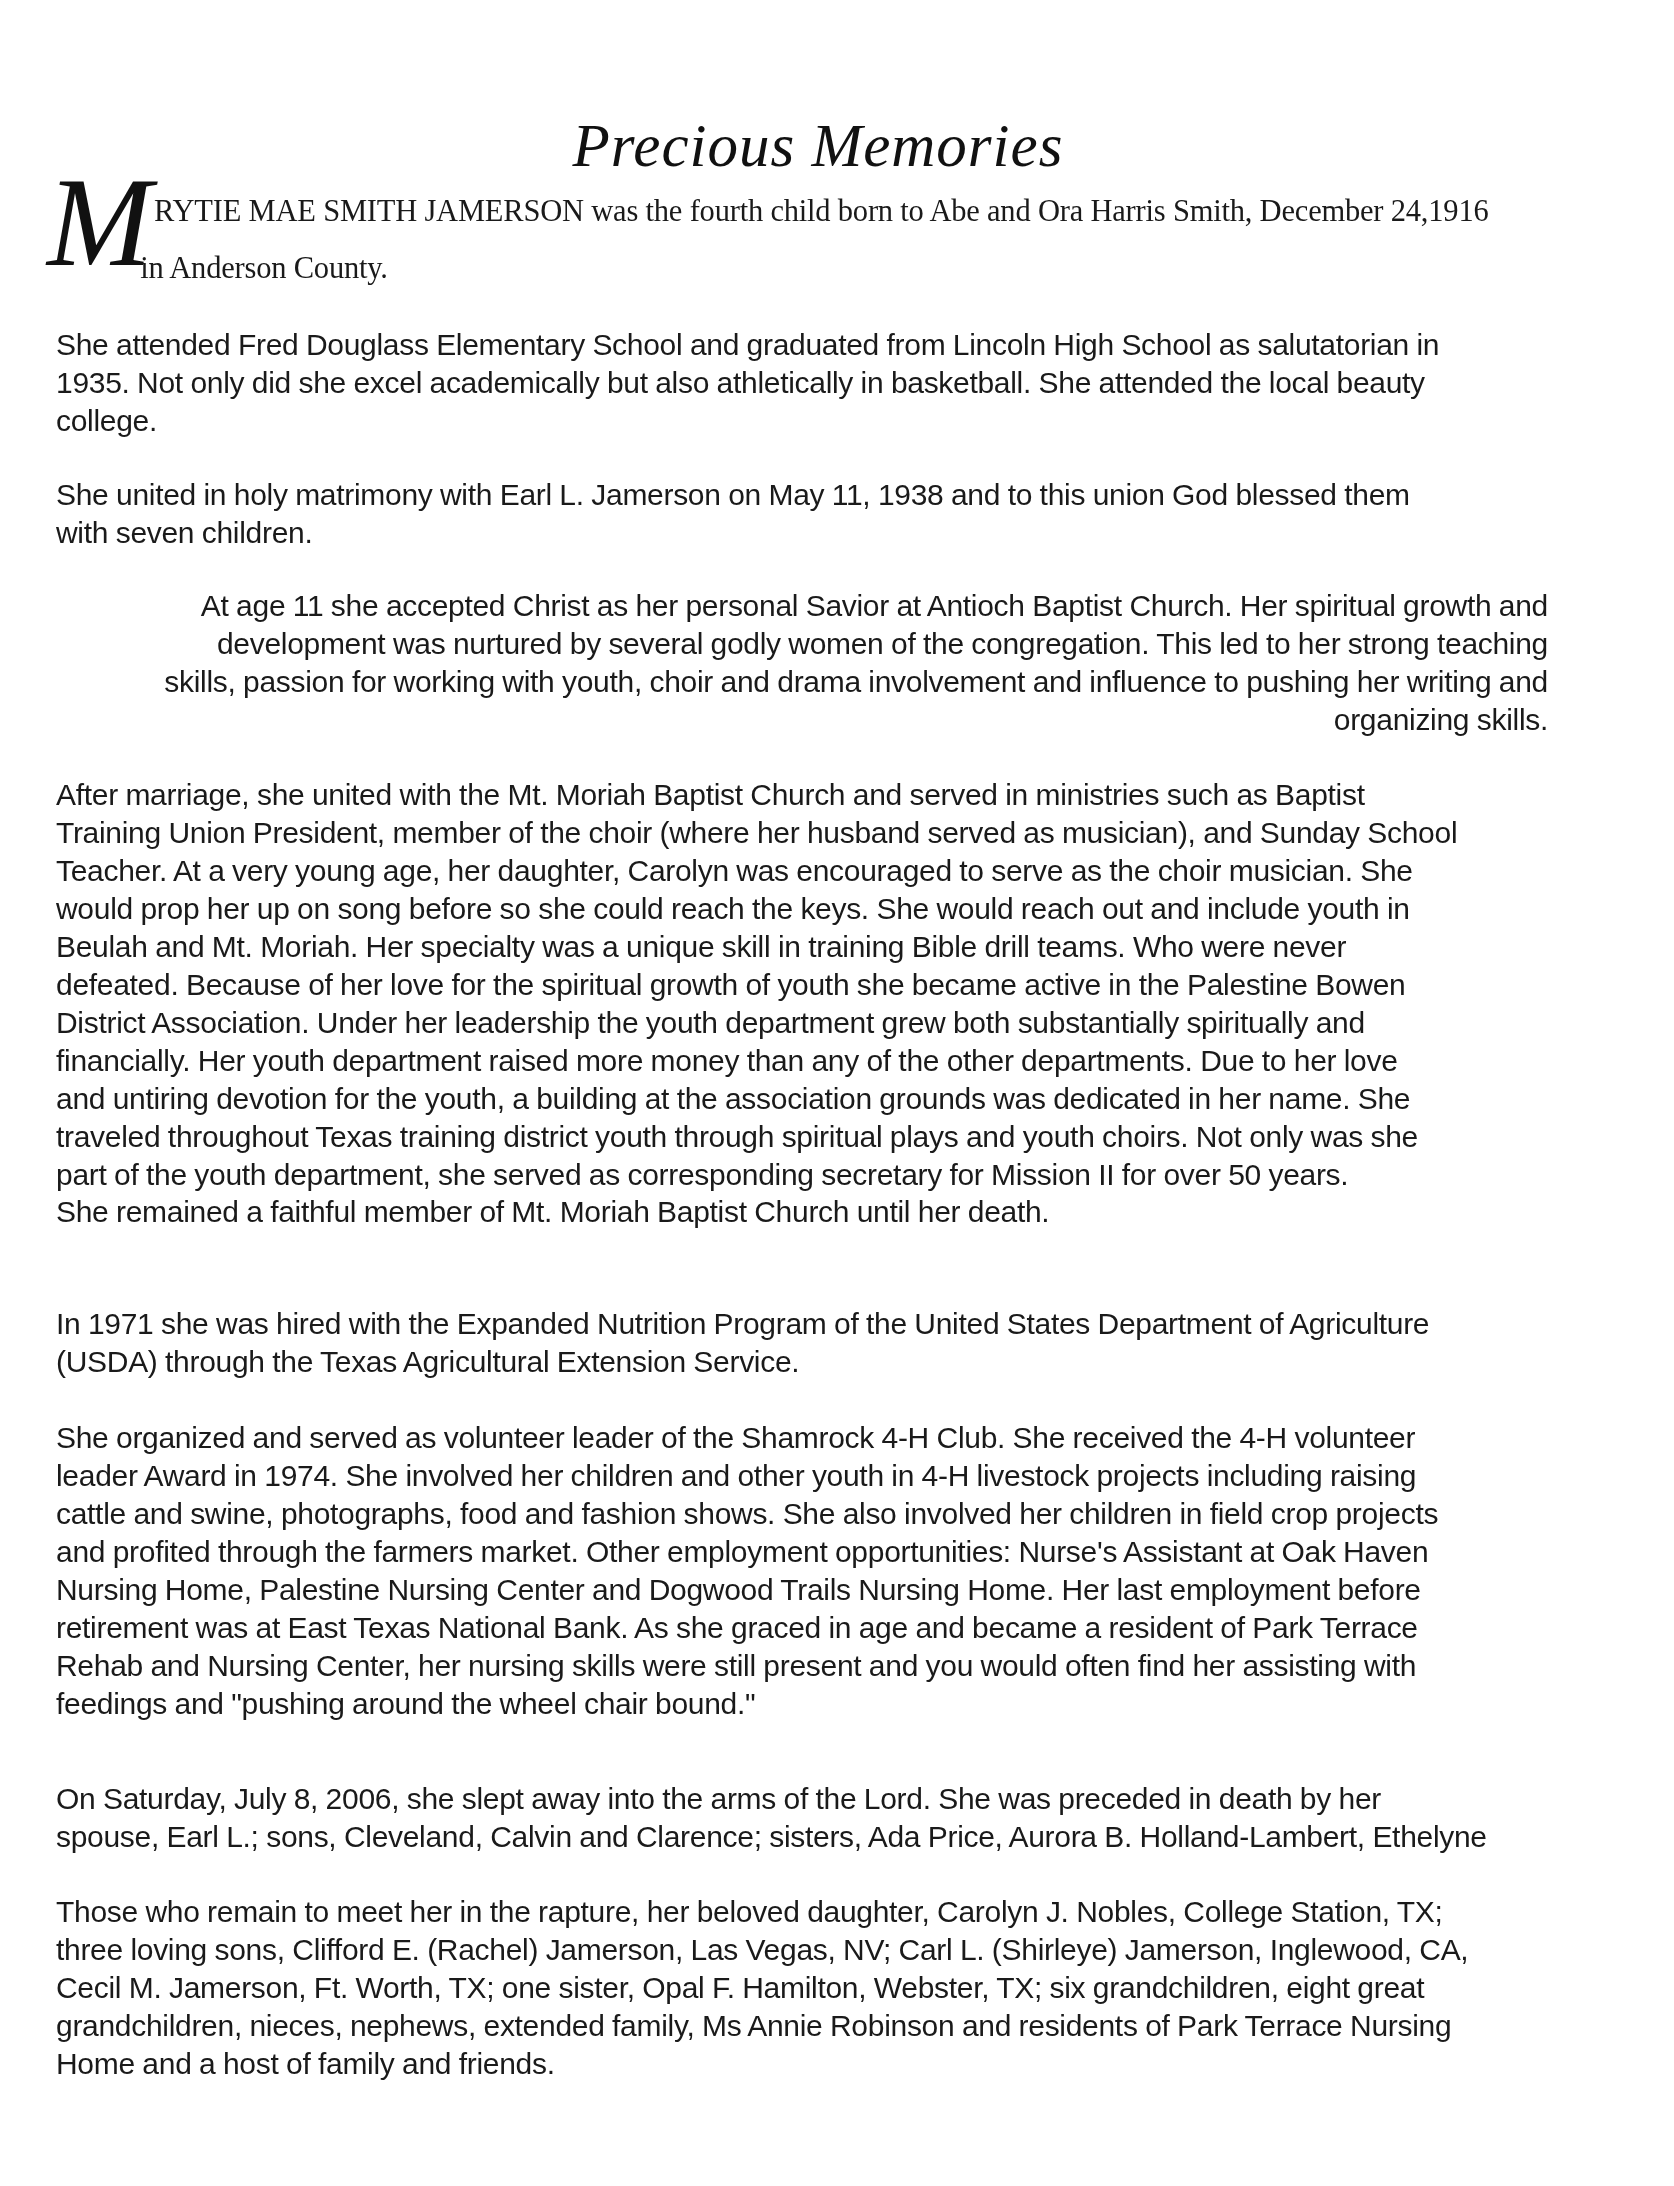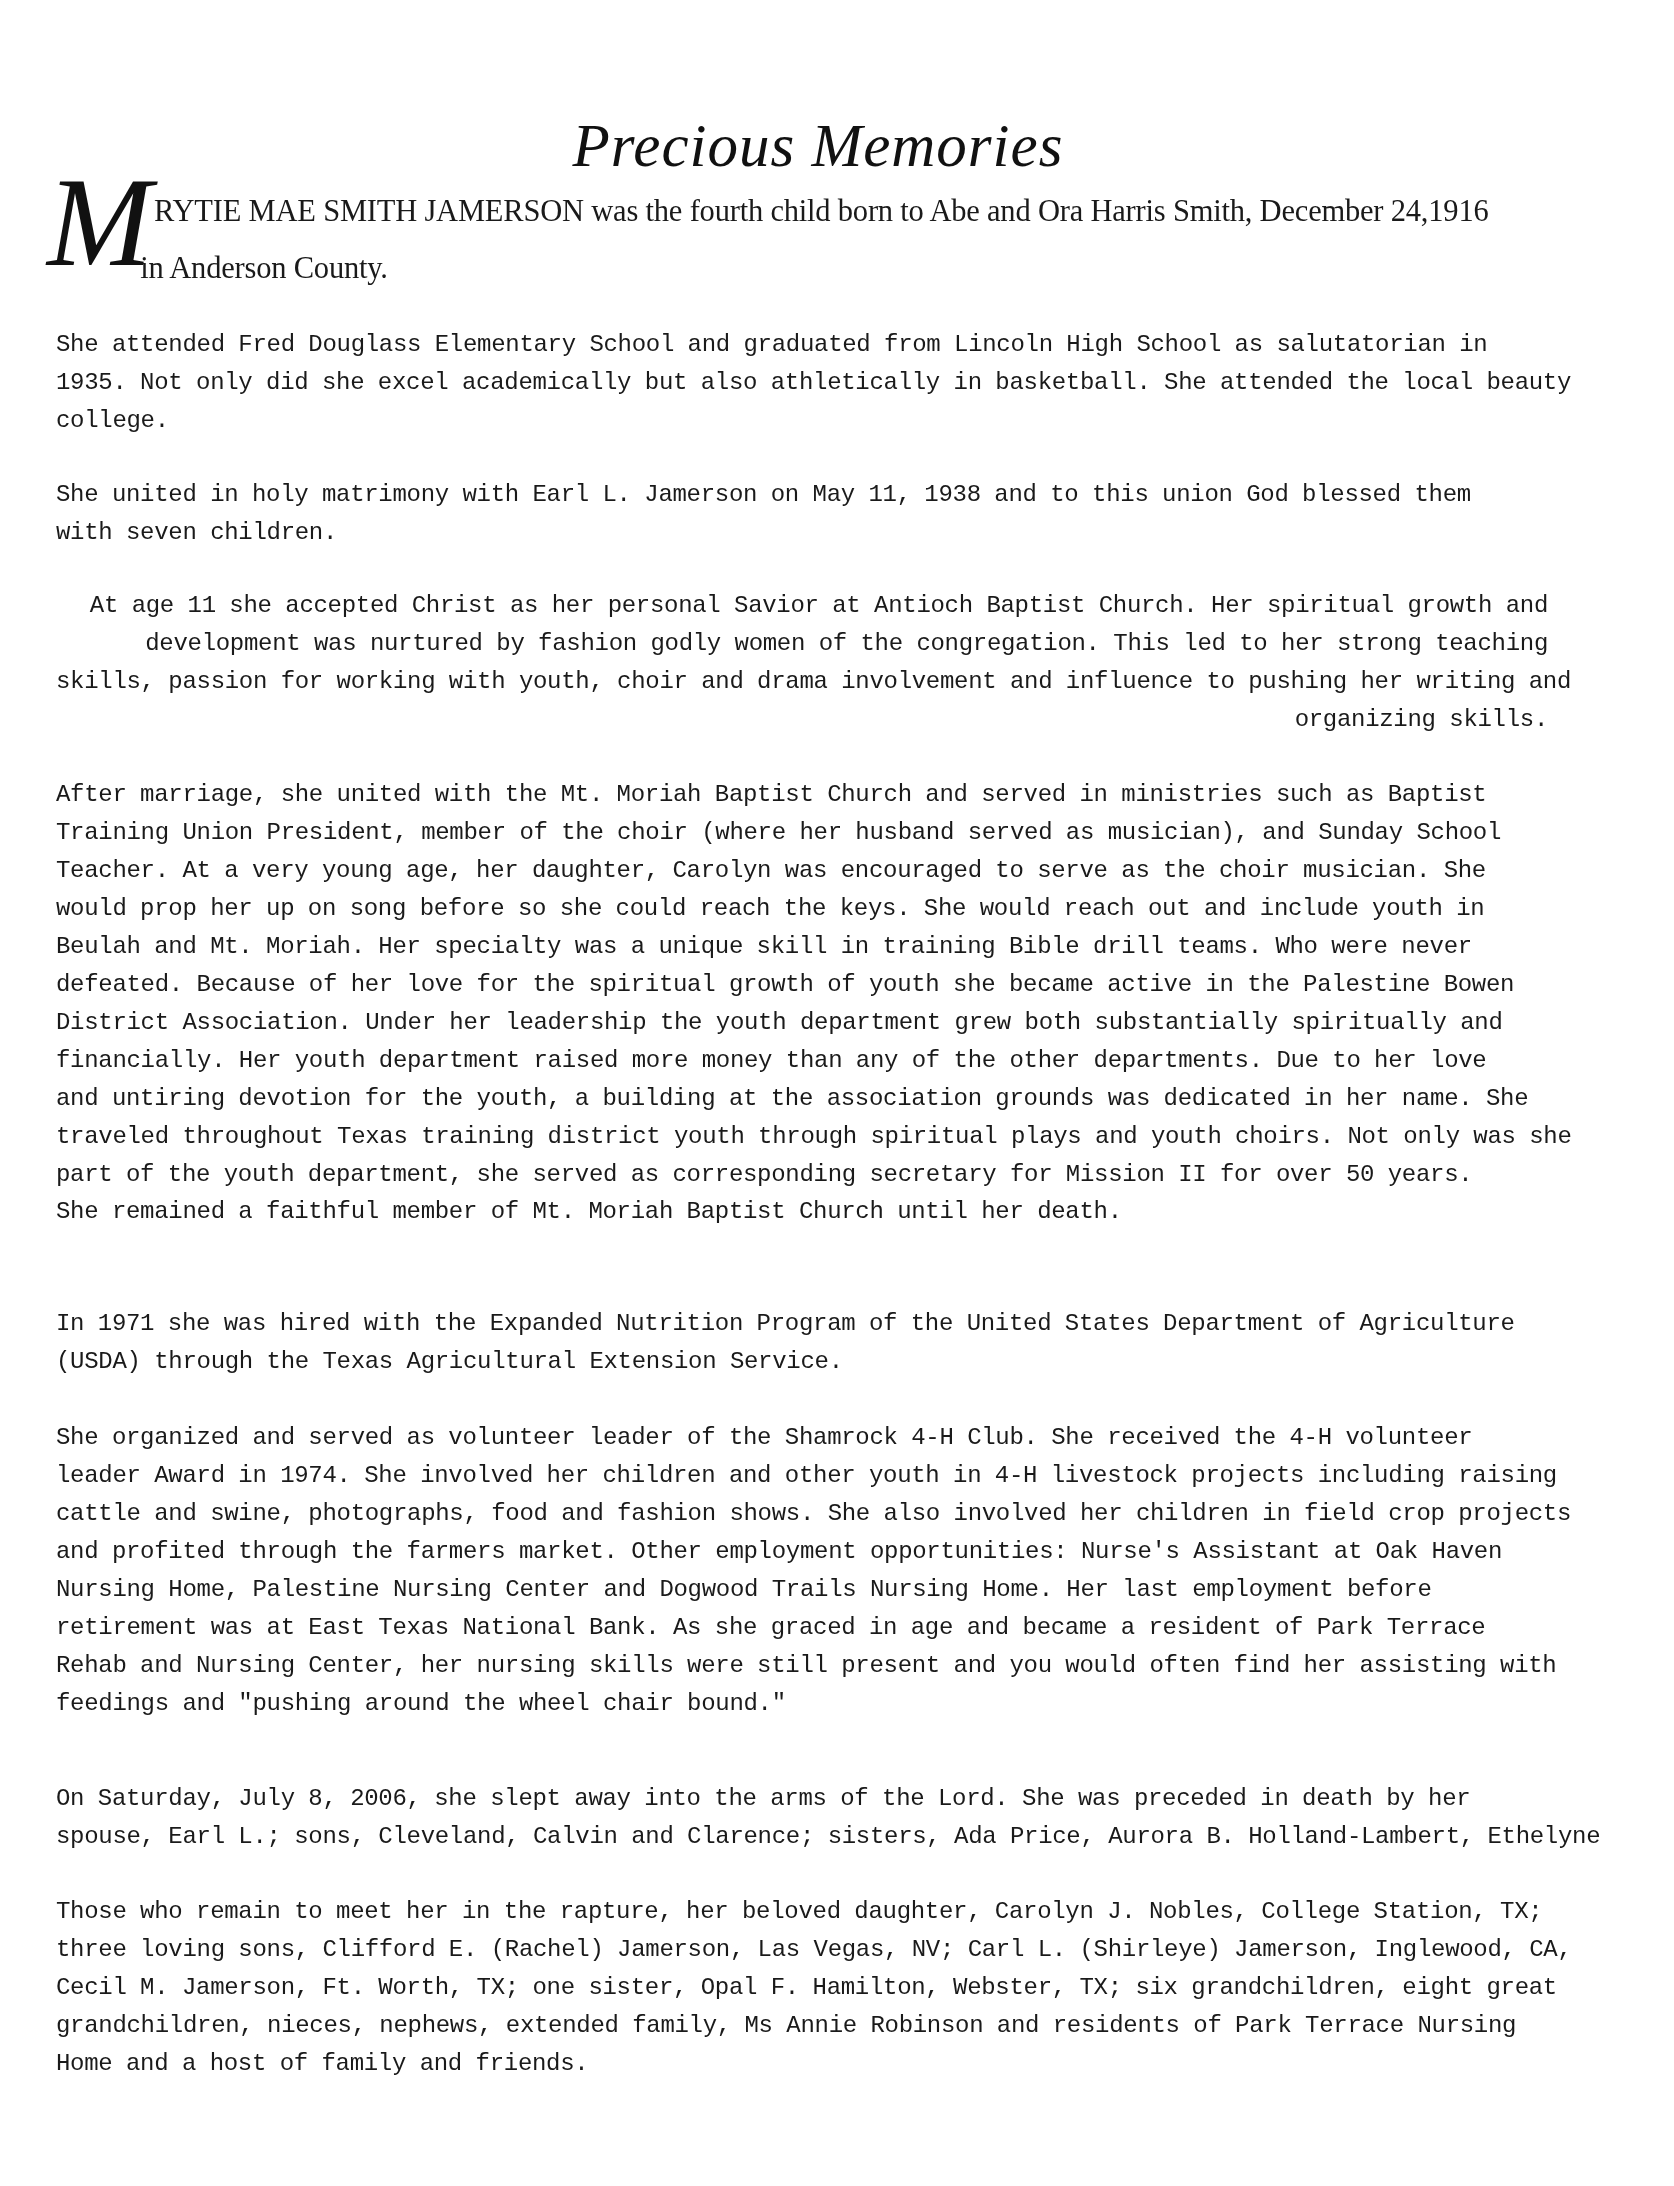--- a/index.html
+++ b/index.html
@@ -22,23 +22,23 @@
   }
   .opening {
     position: absolute; left: 154px; top: 183px; width: 1399px;
     font-size: 30.5px; line-height: 57px; letter-spacing: -0.2px;
     font-family: "Liberation Sans Narrow", "Liberation Serif", serif;
   }
   .opening .lead { font-variant: small-caps; font-size: 30.5px; }
   .opening .line2 { display: block; margin-left: -13.8px; }
   .para {
     position: absolute; left: 56px; width: 1492px;
-    font-size: 24px; line-height: 38px; letter-spacing: -0.3px;
+    font-size: 30px; line-height: 38px; letter-spacing: -0.3px;
     word-spacing: -0.5px;
-    font-family: Liberation Mono, monospace;
+    font-family: Liberation Sans, sans-serif;
   }
   .para .ln { display: block; white-space: nowrap; }
 </style>
 </head>
 <body>
 
 <div class="page">
 
   <div class="title">Precious Memories</div>
 
@@ -55,21 +55,21 @@
     <span class="ln">college.</span>
   </div>
 
   <div class="para" style="top:476px;">
     <span class="ln">She united in holy matrimony with Earl L. Jamerson on May 11, 1938 and to this union God blessed them</span>
     <span class="ln">with seven children.</span>
   </div>
 
   <div class="para" style="top:587px;text-align:right;">
     <span class="ln">At age 11 she accepted Christ as her personal Savior at Antioch Baptist Church.  Her spiritual growth and</span>
-    <span class="ln">development was nurtured by fashion godly women of the congregation.  This led to her strong teaching</span>
+    <span class="ln">development was nurtured by several godly women of the congregation.  This led to her strong teaching</span>
     <span class="ln">skills, passion for working with youth, choir and drama involvement and influence to pushing her writing and</span>
     <span class="ln">organizing skills.</span>
   </div>
 
   <div class="para" style="top:776px;">
     <span class="ln">After marriage, she united with the Mt. Moriah Baptist Church and served in ministries such as Baptist</span>
     <span class="ln">Training Union President, member of the choir (where her husband served as musician), and Sunday School</span>
     <span class="ln">Teacher.  At a very young age, her daughter, Carolyn was encouraged to serve as the choir musician.  She</span>
     <span class="ln">would prop her up on song before so she could reach the keys.  She would reach out and include youth in</span>
     <span class="ln">Beulah and Mt. Moriah.  Her specialty was a unique skill in training Bible drill teams. Who were never</span>

